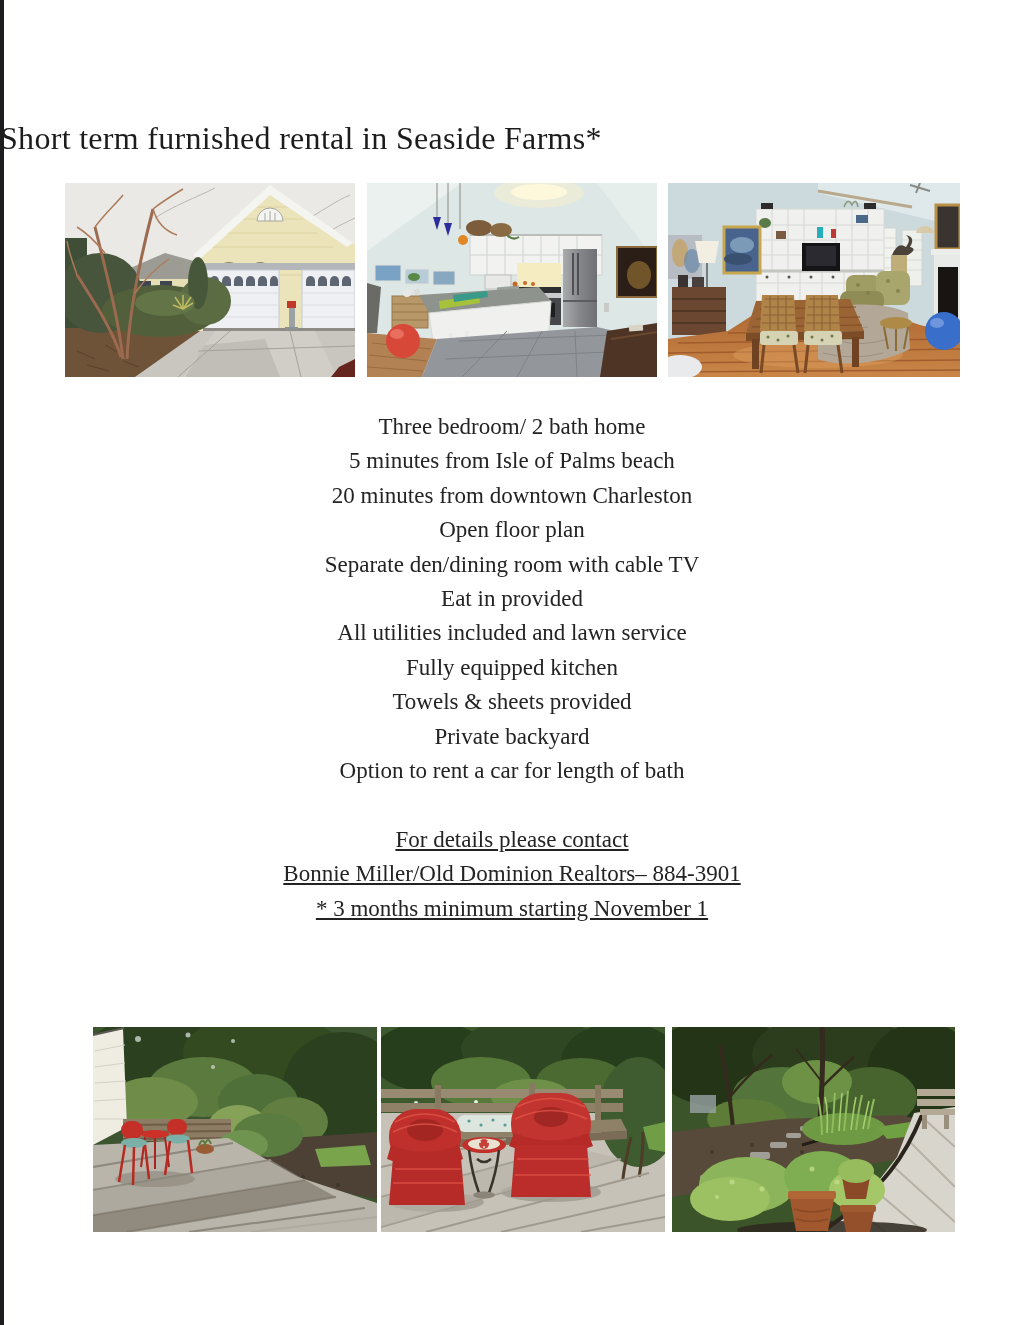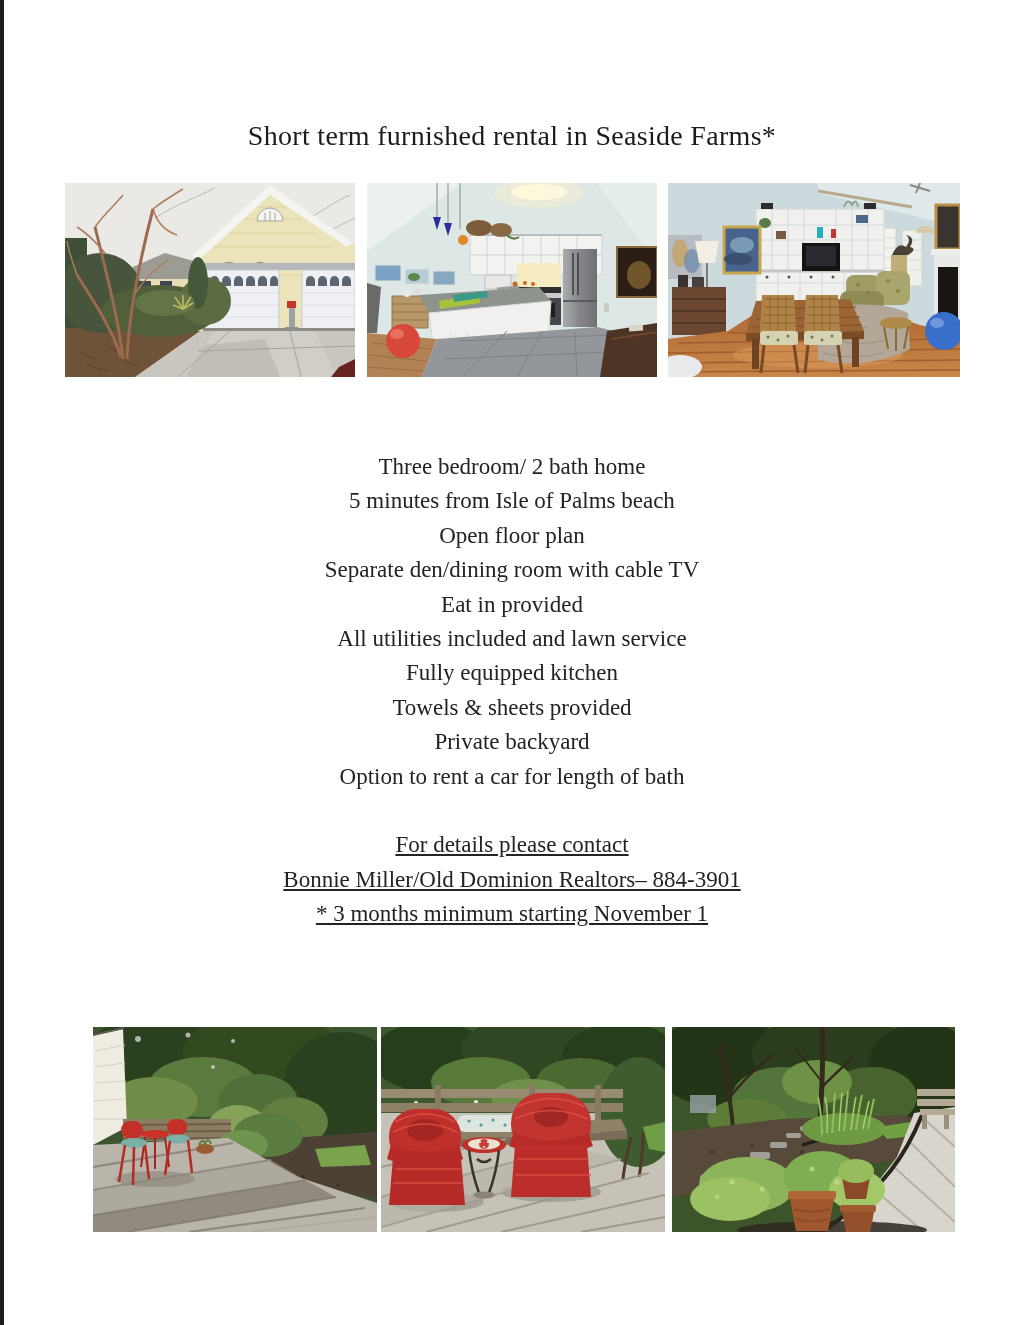--- a/index.html
+++ b/index.html
@@ -2,34 +2,34 @@
 <html><head>
 <meta charset="utf-8">
 <style>
   html,body{margin:0;padding:0;background:#ffffff;}
   .page{
     position:relative;width:1024px;height:1325px;background:#ffffff;overflow:hidden;
     font-family:"Liberation Serif","DejaVu Serif",serif;color:#1f1f1f;
   }
   .edge-line{position:absolute;left:0;top:0;width:4px;height:1325px;background:#1d1d1f;}
   .title{
-    position:absolute;top:120px;left:0;width:1024px;margin:0;text-align:center;
-    font-size:28px;font-weight:normal;letter-spacing:0.3px;color:#1c1c1c;
+    position:absolute;top:120px;left:0;width:1024px;margin:0;text-align:left;
+    font-size:32px;font-weight:normal;letter-spacing:0.3px;color:#1c1c1c;
   }
   .photo-row figure{position:absolute;margin:0;padding:0;}
   .photo-row svg{display:block;width:100%;height:100%;}
   .ph1{left:65px;top:183px;width:290px;height:194px;}
   .ph2{left:367px;top:183px;width:290px;height:194px;}
   .ph3{left:668px;top:183px;width:292px;height:194px;}
   .ph4{left:93px;top:1027px;width:284px;height:205px;}
   .ph5{left:381px;top:1027px;width:284px;height:205px;}
   .ph6{left:672px;top:1027px;width:283px;height:205px;}
   .copy{
     position:absolute;top:410px;left:0;width:1024px;text-align:center;
-    font-size:23px;line-height:34.4px;color:#232323;margin-top:40px;
+    font-size:23px;line-height:34.4px;color:#232323;
   }
   .copy p{margin:0;}
   .contact-block{margin-top:34.4px;text-decoration:underline;}
 </style>
 </head>
 <body>
 
 <div class="page">
   <div class="edge-line"></div>
 
@@ -407,20 +407,21 @@
         </g>
         <ellipse cx="12" cy="184" rx="22" ry="12" fill="#e8eaec"></ellipse>
       </svg>
     </figure>
   </div>
 
   <div class="copy">
     <div>
       <p>Three bedroom/ 2 bath home</p>
       <p>5 minutes from Isle of Palms beach</p>
+      <p>20 minutes from downtown Charleston</p>
       <p>Open floor plan</p>
       <p>Separate den/dining room with cable TV</p>
       <p>Eat in provided</p>
       <p>All utilities included and lawn service</p>
       <p>Fully equipped kitchen</p>
       <p>Towels &amp; sheets provided</p>
       <p>Private backyard</p>
       <p>Option to rent a car for length of bath</p>
     </div>
     <div class="contact-block">

